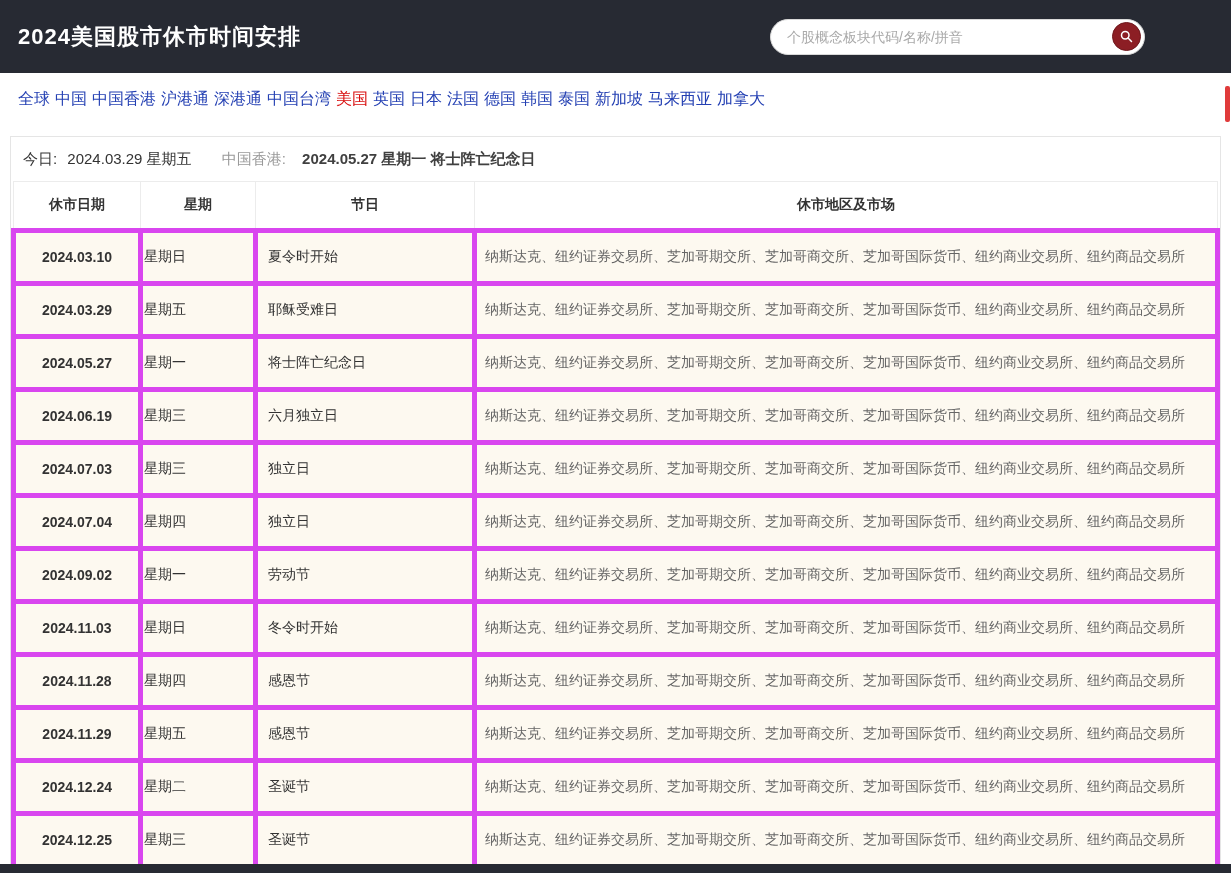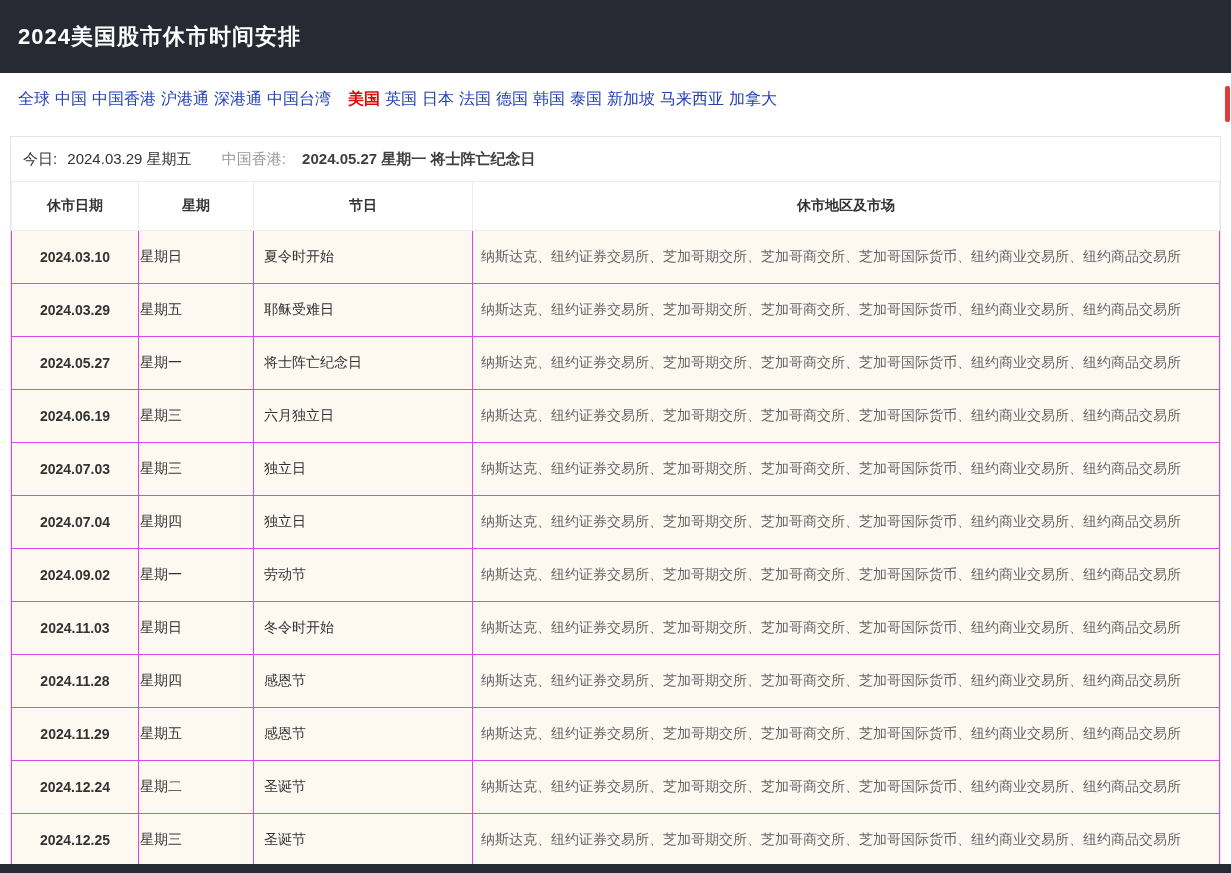--- a/index.html
+++ b/index.html
@@ -37,21 +37,21 @@
     display:flex; align-items:center; justify-content:center;
     cursor:pointer; padding:0;
   }
 
   
   .market-nav {
     display:flex; gap:5px; padding:16px 18px 14px;
     font-size:16px; background:#ffffff; align-items:center;
   }
   .nav-link { color:#2440b3; text-decoration:none; cursor:pointer; white-space:nowrap; }
-  .nav-link.active { color:#d80c0c; font-weight:bold;margin-left:12px; }
+  .nav-link.active { color:#d80c0c; font-weight:normal; }
 
   .scroll-thumb {
     position:absolute; top:86px; right:1px; width:5px; height:36px;
     background:#e03b3b; border-radius:2px; cursor:pointer;
   }
 
   
   .card {
     margin:12px 10px 0; border:1px solid #e5e5e5; background:#ffffff;
   }
@@ -68,39 +68,50 @@
   }
   .holiday-table col.c1 { width:127px; }
   .holiday-table col.c2 { width:115px; }
   .holiday-table col.c3 { width:219px; }
   .holiday-table col.c4 { width:auto; }
   .holiday-table th {
     height:49px; font-weight:bold; font-size:14px; color:#333;
     border:1px solid #ececec; background:#ffffff; text-align:center;
   }
   .holiday-table td {
-    height:53px; border:1px solid #d946ef; background:#fdf9f0;
+    height:53px; border:5px solid #d946ef; background:#fdf9f0;
   }
   td.col-date { text-align:center; font-weight:bold; }
   td.col-week { text-align:left;font-family:Liberation Serif, serif; }
   td.col-holiday { padding-left:10px; }
   td.col-markets { padding-left:8px; color:#666; white-space:nowrap; overflow:hidden; }
 
   
   .bottom-bar {
     position:absolute; left:0; bottom:0; width:100%; height:9px; background:#272a33;
   }
 </style>
 </head>
 <body>
 
 <div class="page">
 
   <header class="top-header">
     <h1 class="site-title">2024美国股市休市时间安排</h1>
+    <div class="search-box">
+      <input class="search-input" type="text" placeholder="个股概念板块代码/名称/拼音" style="">
+      <button class="search-btn">
+        <span style="display:flex;">
+          <svg width="15" height="15" viewBox="0 0 24 24">
+            <circle cx="10" cy="10" r="6" fill="none" stroke="#ffffff" stroke-width="2.4"></circle>
+            <line x1="14.5" y1="14.5" x2="20" y2="20" stroke="#ffffff" stroke-width="2.4" stroke-linecap="round"></line>
+          </svg>
+        </span>
+      </button>
+    </div>
   </header>
 
   <nav class="market-nav">
       <a class="nav-link" href="#">全球</a>
       <a class="nav-link" href="#">中国</a>
       <a class="nav-link" href="#">中国香港</a>
       <a class="nav-link" href="#">沪港通</a>
       <a class="nav-link" href="#">深港通</a>
       <a class="nav-link" href="#">中国台湾</a>
       <a class="nav-link active" href="#">美国</a>

